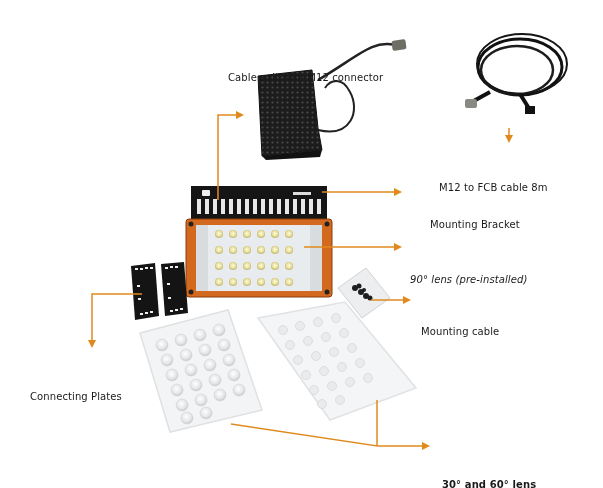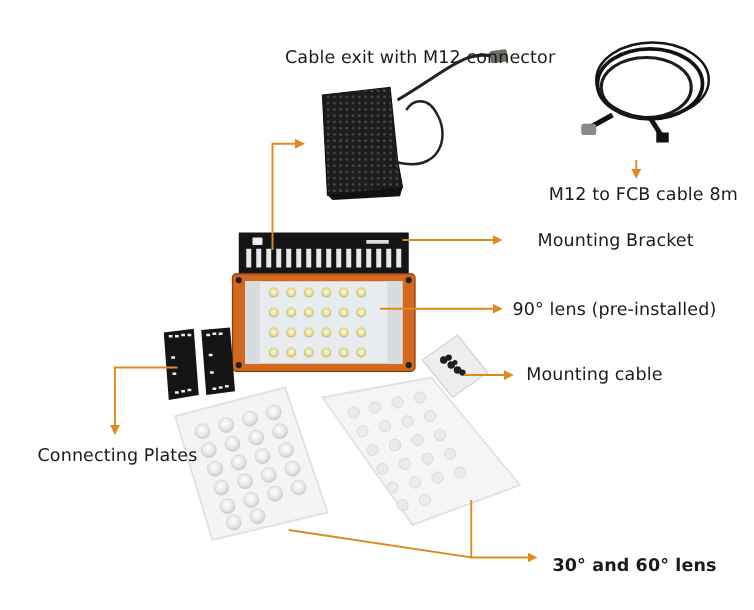--- a/index.html
+++ b/index.html
@@ -1,18 +1,18 @@
 <!DOCTYPE html>
 <html><head>
   <meta charset="utf-8">
   <style>
     html, body { margin: 0; padding: 0; background: #ffffff; }
     body { width: 603px; height: 488px; position: relative; overflow: hidden;
            font-family: "DejaVu Sans", "Liberation Sans", sans-serif; color: #1a1a1a; }
-    .label { position: absolute; font-size: 14px; white-space: nowrap; letter-spacing: 0.1px; }
+    .label { position: absolute; font-size: 10px; white-space: nowrap; letter-spacing: 0.1px; margin-top: 34px; }
     svg.overlay { position: absolute; left: 0; top: 0; }
   </style>
 </head>
 <body>
 
 <svg class="overlay" width="603" height="488" viewBox="0 0 603 488">
   <defs>
     <pattern id="fins" width="5" height="5" patternUnits="userSpaceOnUse">
       <rect width="5" height="5" fill="#1c1c1c"></rect>
       <circle cx="2.5" cy="2.5" r="1.1" fill="#4a4a4a"></circle>
@@ -208,16 +208,16 @@
     <path d="M371,300 L409,300" marker-end="url(#arrowhead)"></path>
     <path d="M142,294 L92,294 L92,346" marker-end="url(#arrowhead)"></path>
     <path d="M231,424 L377,446 L377,400 M377,446 L426,446"></path>
     <path d="M424,446 L428,446" marker-end="url(#arrowhead)"></path>
   </g>
 </svg>
 
 <div class="label" style="left:228px; top:38px;">Cable exit with M12 connector</div>
 <div class="label" style="left:439px; top:148px;">M12 to FCB cable 8m</div>
 <div class="label" style="left:430px; top:185px;text-align:center;">Mounting Bracket</div>
-<div class="label" style="left:410px; top:240px;">90° lens (pre-installed)</div>
+<div class="label" style="left:410px; top:240px;font-style:italic;">90° lens (pre-installed)</div>
 <div class="label" style="left:421px; top:292px;">Mounting cable</div>
 <div class="label" style="left:30px; top:357px;">Connecting Plates</div>
 <div class="label" style="left:442px; top:445px;font-weight:bold;">30° and 60° lens</div>
 
 </body></html>

